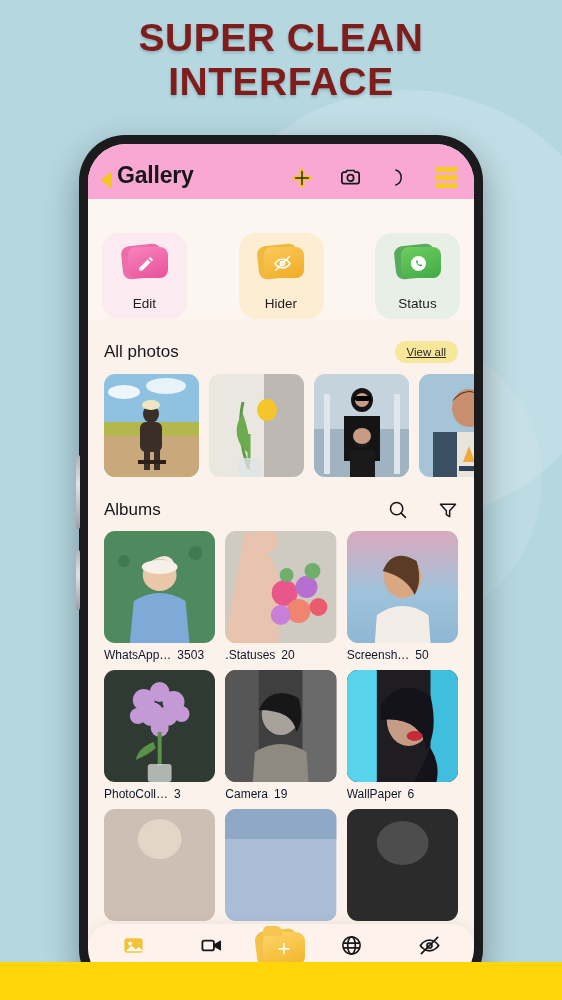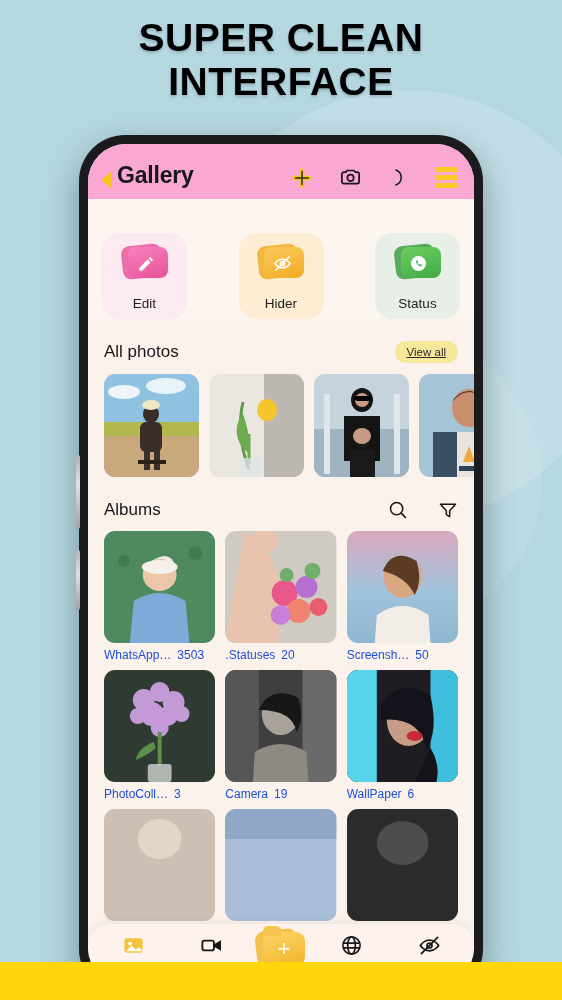--- a/index.html
+++ b/index.html
@@ -33,21 +33,21 @@
     left: 0; right: 0; bottom: 0;
     height: 38px;
     background: #ffd60a;
   }
 
   
   .headline {
     position: absolute;
     top: 16px; left: 0; right: 0;
     text-align: center;
-    color: #000000;
+    color: #7f1d1d;
     font-weight: 900;
     font-size: 39px;
     line-height: 1.13;
     letter-spacing: 0.5px;
     text-shadow: 0 2px 3px rgba(0,0,0,0.18);
   }
   .headline .l2 { display: block; }
 
   
   .phone {
@@ -197,21 +197,21 @@
     align-content: start;
   }
   .album-thumb {
     width: 100%; height: 112px;
     border-radius: 11px;
     overflow: hidden;
     position: relative;
   }
   .album-cap {
     font-size: 12px;
-    color: #1d4ed8;
+    color: #0f172a;
     margin-top: 5px;
     white-space: nowrap;
     overflow: hidden;
   }
   .album-cap .count { margin-left: 6px; }
 
   
   .bottomnav {
     position: absolute;
     left: 0; right: 0; bottom: 0;

